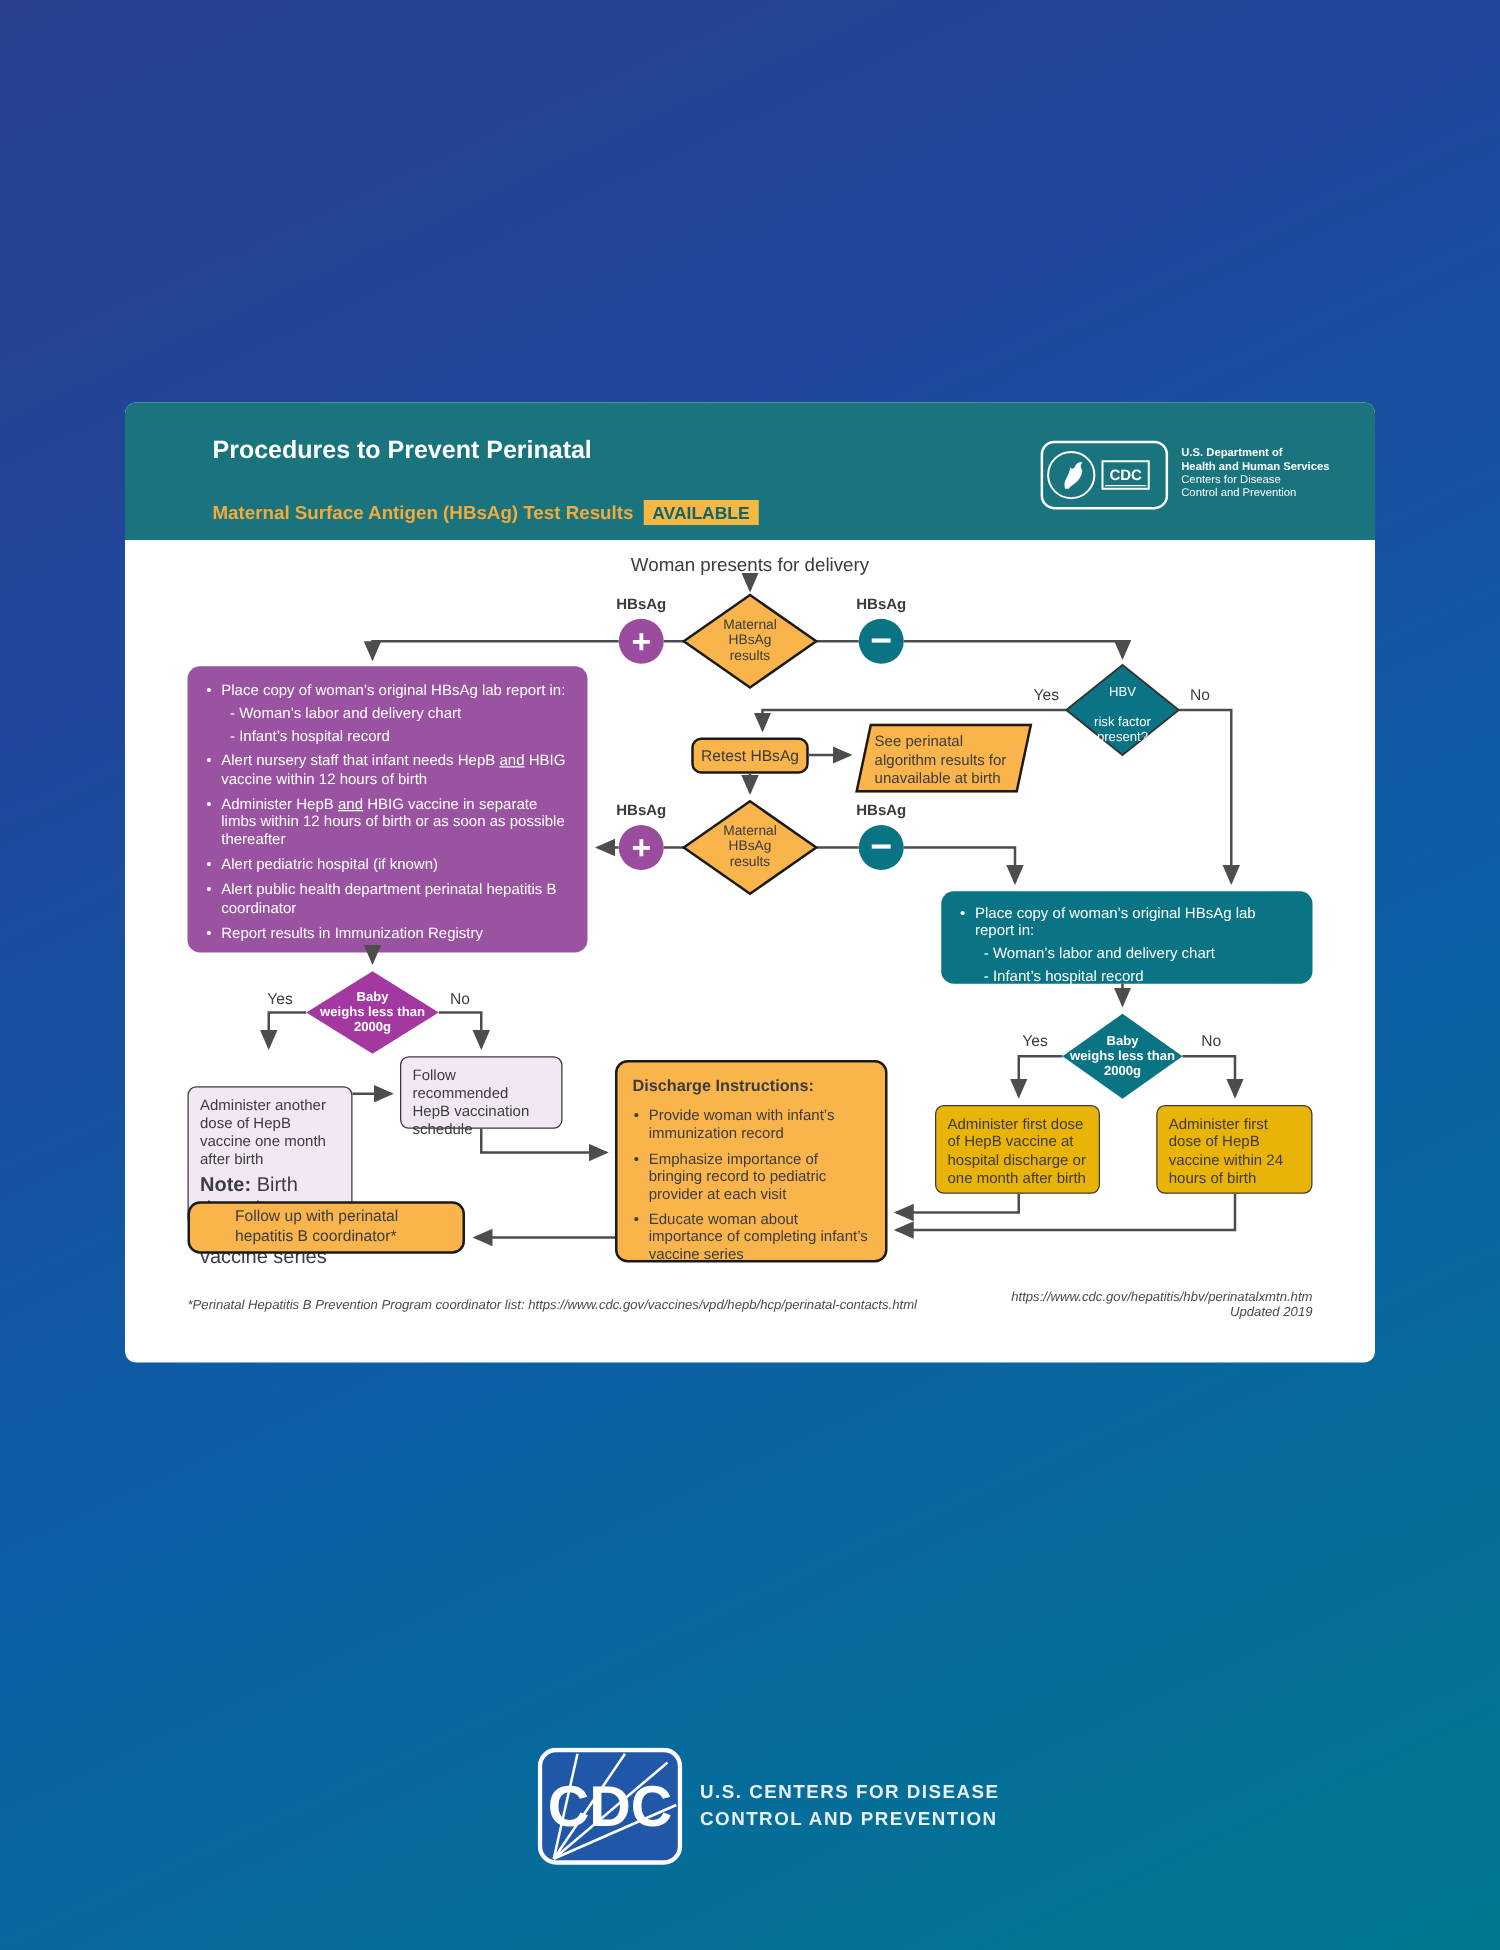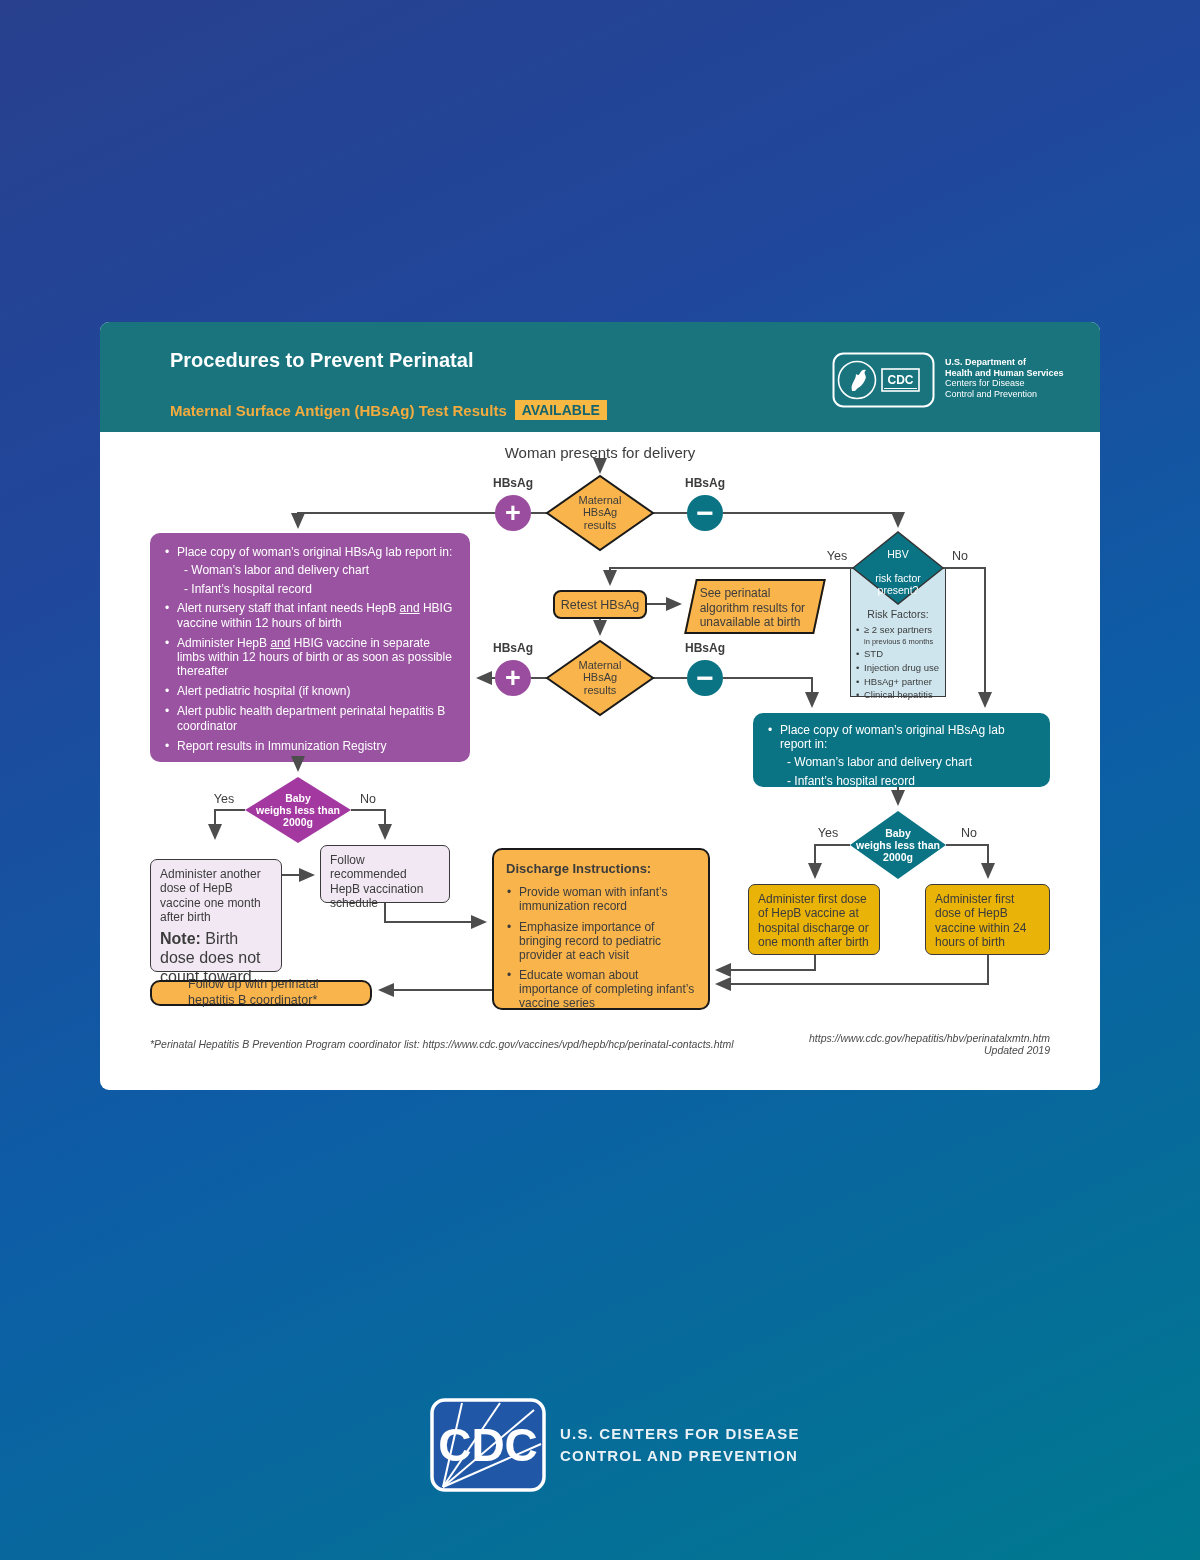--- a/index.html
+++ b/index.html
@@ -91,59 +91,50 @@
       <div class="pb-item" style="margin-bottom:4px;">Place copy of woman’s original HBsAg lab report in:</div>
       <div class="pb-sub">- Woman’s labor and delivery chart</div>
       <div class="pb-sub">- Infant’s hospital record</div>
       <div class="pb-item">Alert nursery staff that infant needs HepB <u>and</u> HBIG vaccine within 12 hours of birth</div>
       <div class="pb-item">Administer HepB <u>and</u> HBIG vaccine in separate limbs within 12 hours of birth or as soon as possible thereafter</div>
       <div class="pb-item">Alert pediatric hospital (if known)</div>
       <div class="pb-item">Alert public health department perinatal hepatitis B coordinator</div>
       <div class="pb-item">Report results in Immunization Registry</div>
     </div>
 
-    <div class="node risk-box" style="left:750px;top:136px;width:96px;height:129px;">
-      <div class="risk-title">Risk Factors:</div>
-      <div class="rk-item">≥ 2 sex partners</div>
-      <div class="rk-sub">in previous 6 months</div>
-      <div class="rk-item">STD</div>
-      <div class="rk-item">Injection drug use</div>
-      <div class="rk-item">HBsAg+ partner</div>
-      <div class="rk-item">Clinical hepatitis</div>
-    </div>
 
     <div class="node orange retest" style="left:453px;top:158px;width:94px;height:29px;">Retest HBsAg</div>
 
     <div class="para" style="left:590px;top:147px;width:126px;height:51px;">
       <div class="para-inner">See perinatal algorithm results for unavailable at birth</div>
     </div>
 
     <div class="node teal-box" style="left:653px;top:281px;width:297px;height:74px;">
       <div class="tb-item" style="margin-bottom:4px;">Place copy of woman’s original HBsAg lab report in:</div>
       <div class="tb-sub">- Woman’s labor and delivery chart</div>
       <div class="tb-sub">- Infant’s hospital record</div>
     </div>
 
-    <div class="node lav-box" style="left:50px;top:427px;width:132px;height:113px;">
+    <div class="node lav-box" style="left:50px;top:437px;width:132px;height:113px;">
       <div>Administer another dose of HepB vaccine one month after birth</div>
       <div class="dnote"><b>Note:</b><span> Birth dose does not count toward vaccine series</span></div>
     </div>
     <div class="node lav-box" style="left:220px;top:413px;width:130px;height:58px;">Follow recommended HepB vaccination schedule</div>
 
     <div class="node blue-box" style="left:648px;top:452px;width:132px;height:71px;">Administer first dose of HepB vaccine at hospital discharge or one month after birth</div>
     <div class="node blue-box" style="left:825px;top:452px;width:125px;height:71px;">Administer first dose of HepB vaccine within 24 hours of birth</div>
 
     <div class="node orange-box" style="left:392px;top:416px;width:218px;height:162px;padding:11px 12px;">
       <div class="dc-title">Discharge Instructions:</div>
       <div class="dc-item">Provide woman with infant’s immunization record</div>
       <div class="dc-item">Emphasize importance of bringing record to pediatric provider at each visit</div>
       <div class="dc-item">Educate woman about importance of completing infant’s vaccine series</div>
     </div>
 
-    <div class="node orange-box" style="left:50px;top:548px;width:222px;height:26px;display:flex;align-items:center;padding-left:36px;">Follow up with perinatal hepatitis B coordinator*</div>
+    <div class="node orange-box" style="left:50px;top:529px;width:222px;height:42px;display:flex;align-items:center;padding-left:36px;">Follow up with perinatal hepatitis B coordinator*</div>
 
     <div class="footnote" style="left:50px;top:606px;width:640px;">*Perinatal Hepatitis B Prevention Program coordinator list: https://www.cdc.gov/vaccines/vpd/hepb/hcp/perinatal-contacts.html</div>
     <div class="footnote" style="left:650px;top:600px;width:300px;text-align:right;">
       <div>https://www.cdc.gov/hepatitis/hbv/perinatalxmtn.htm</div>
       <div>Updated 2019</div>
     </div>
 
     <svg class="connectors" width="1000" height="658" viewBox="0 0 1000 658">
       <defs>
         <marker id="ah" markerWidth="10" markerHeight="8" refX="7" refY="3.5" orient="auto">

